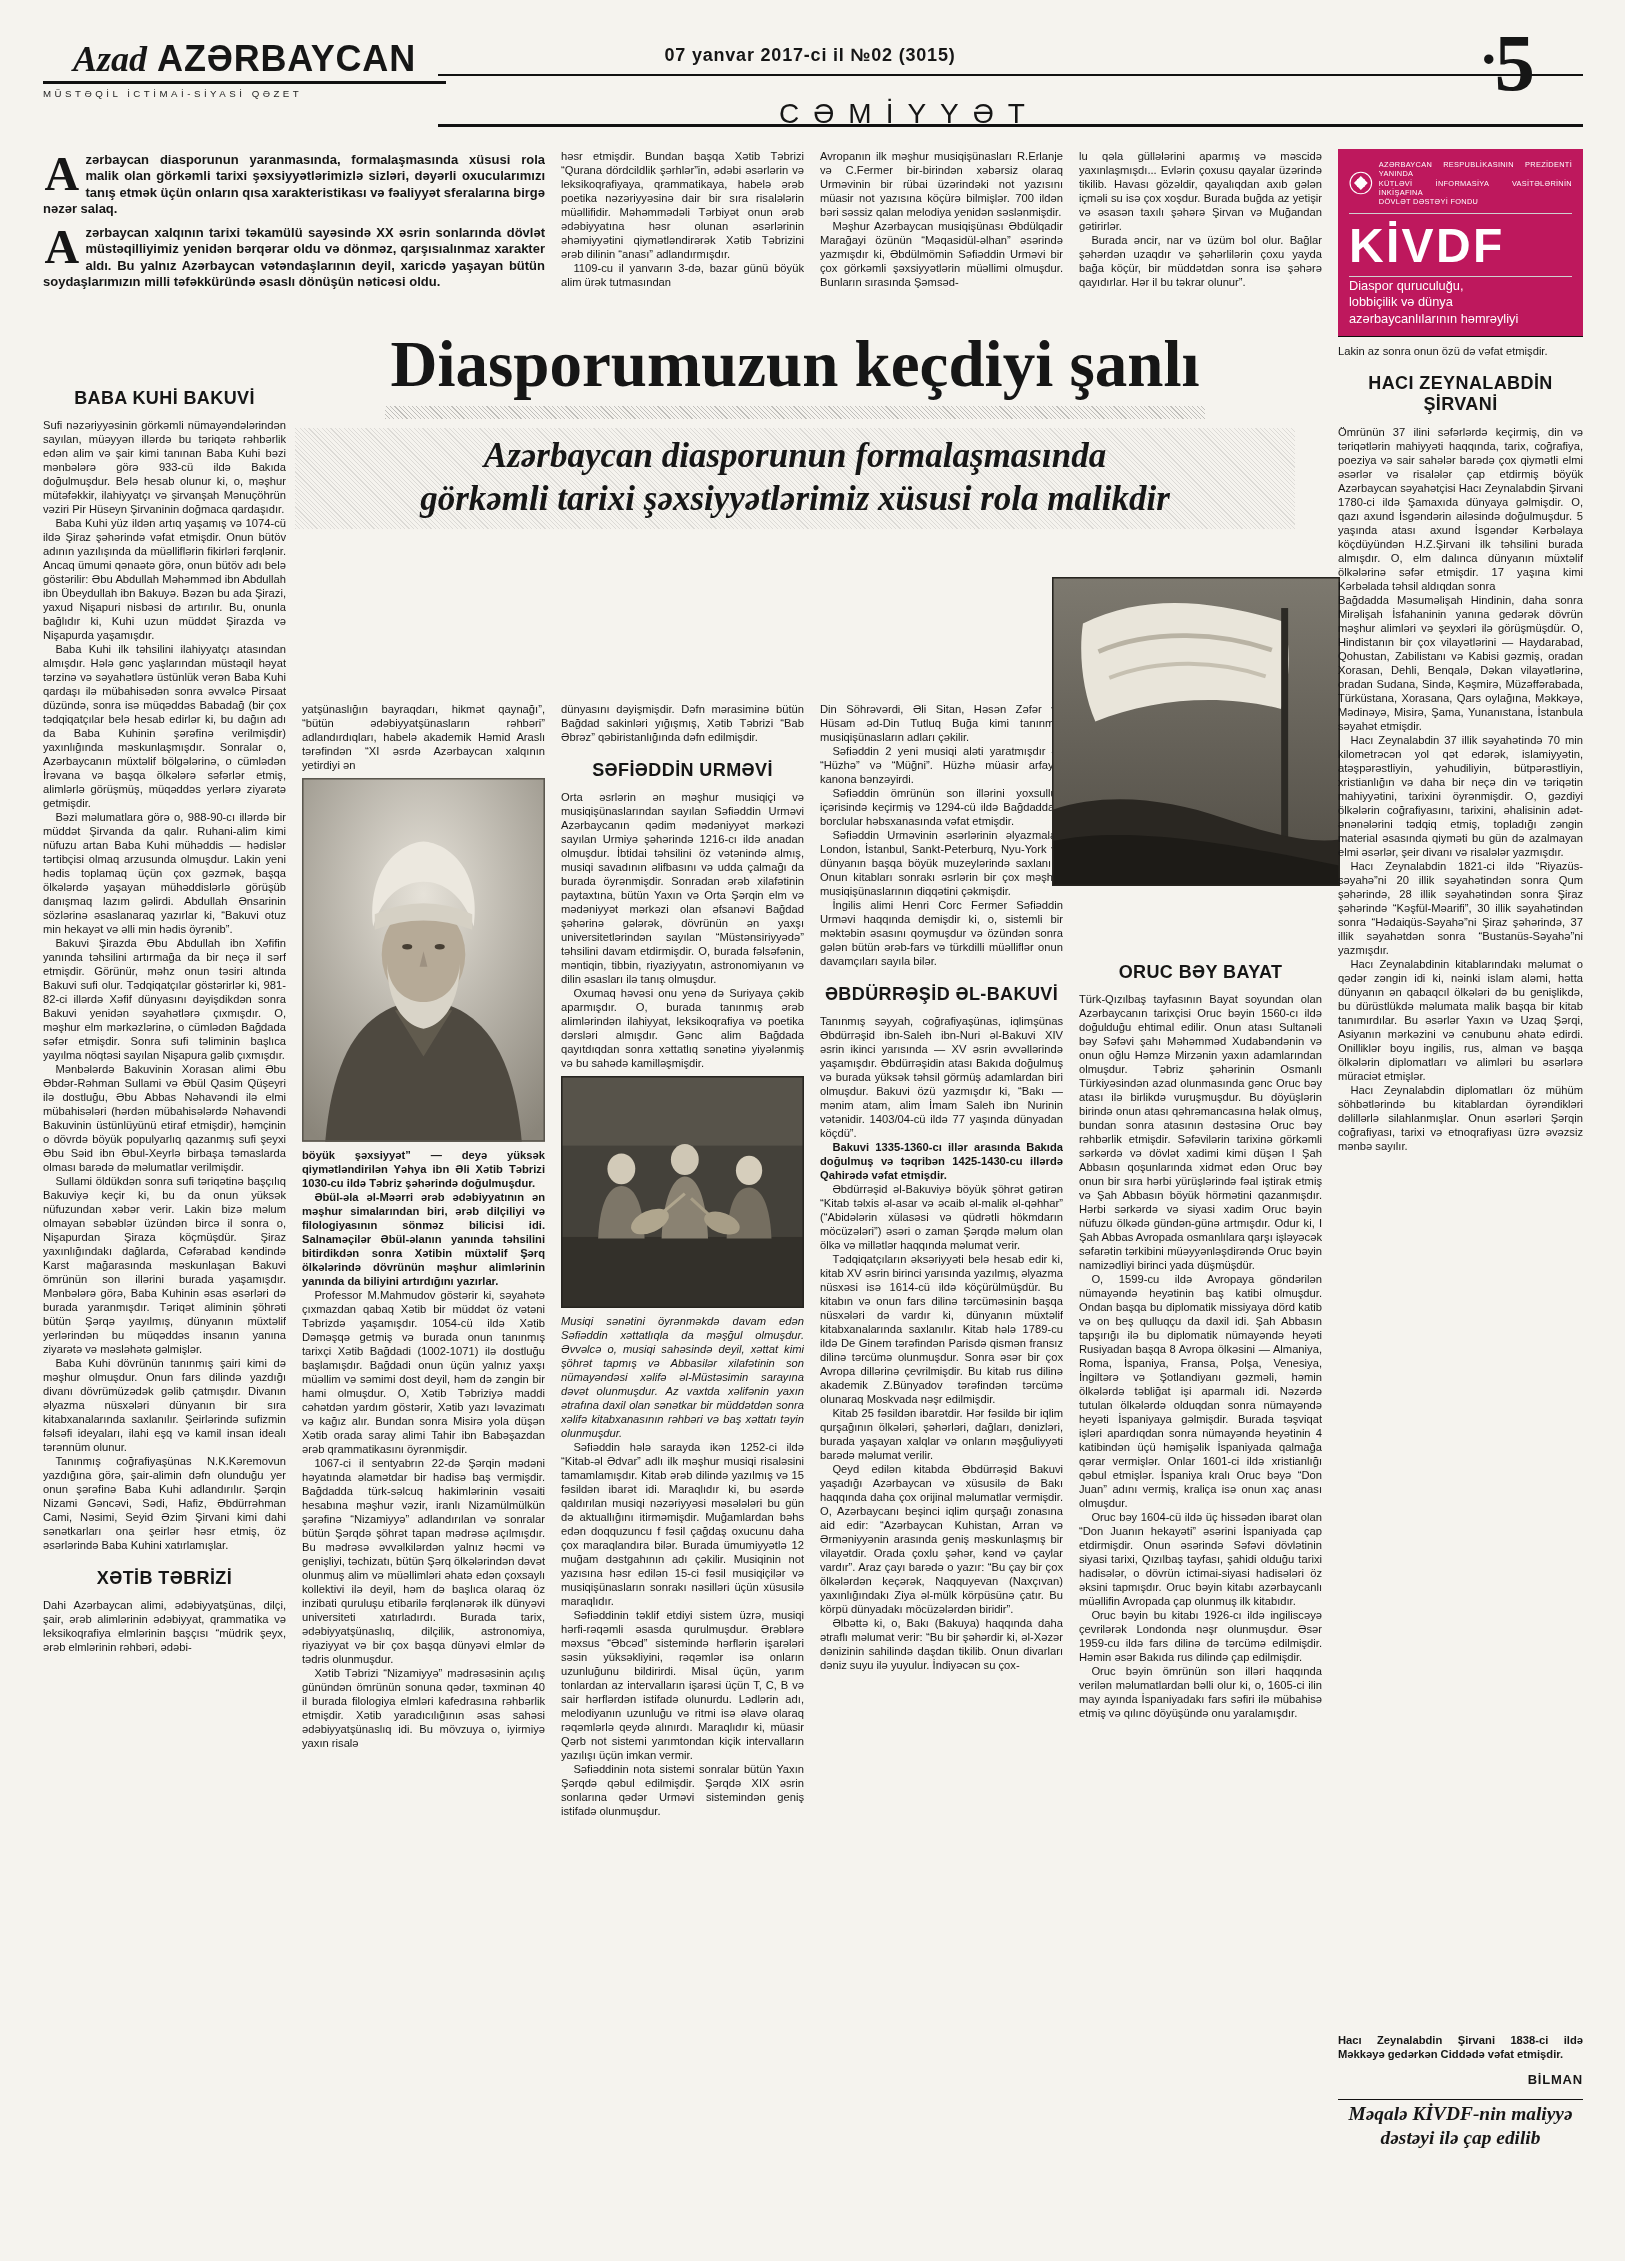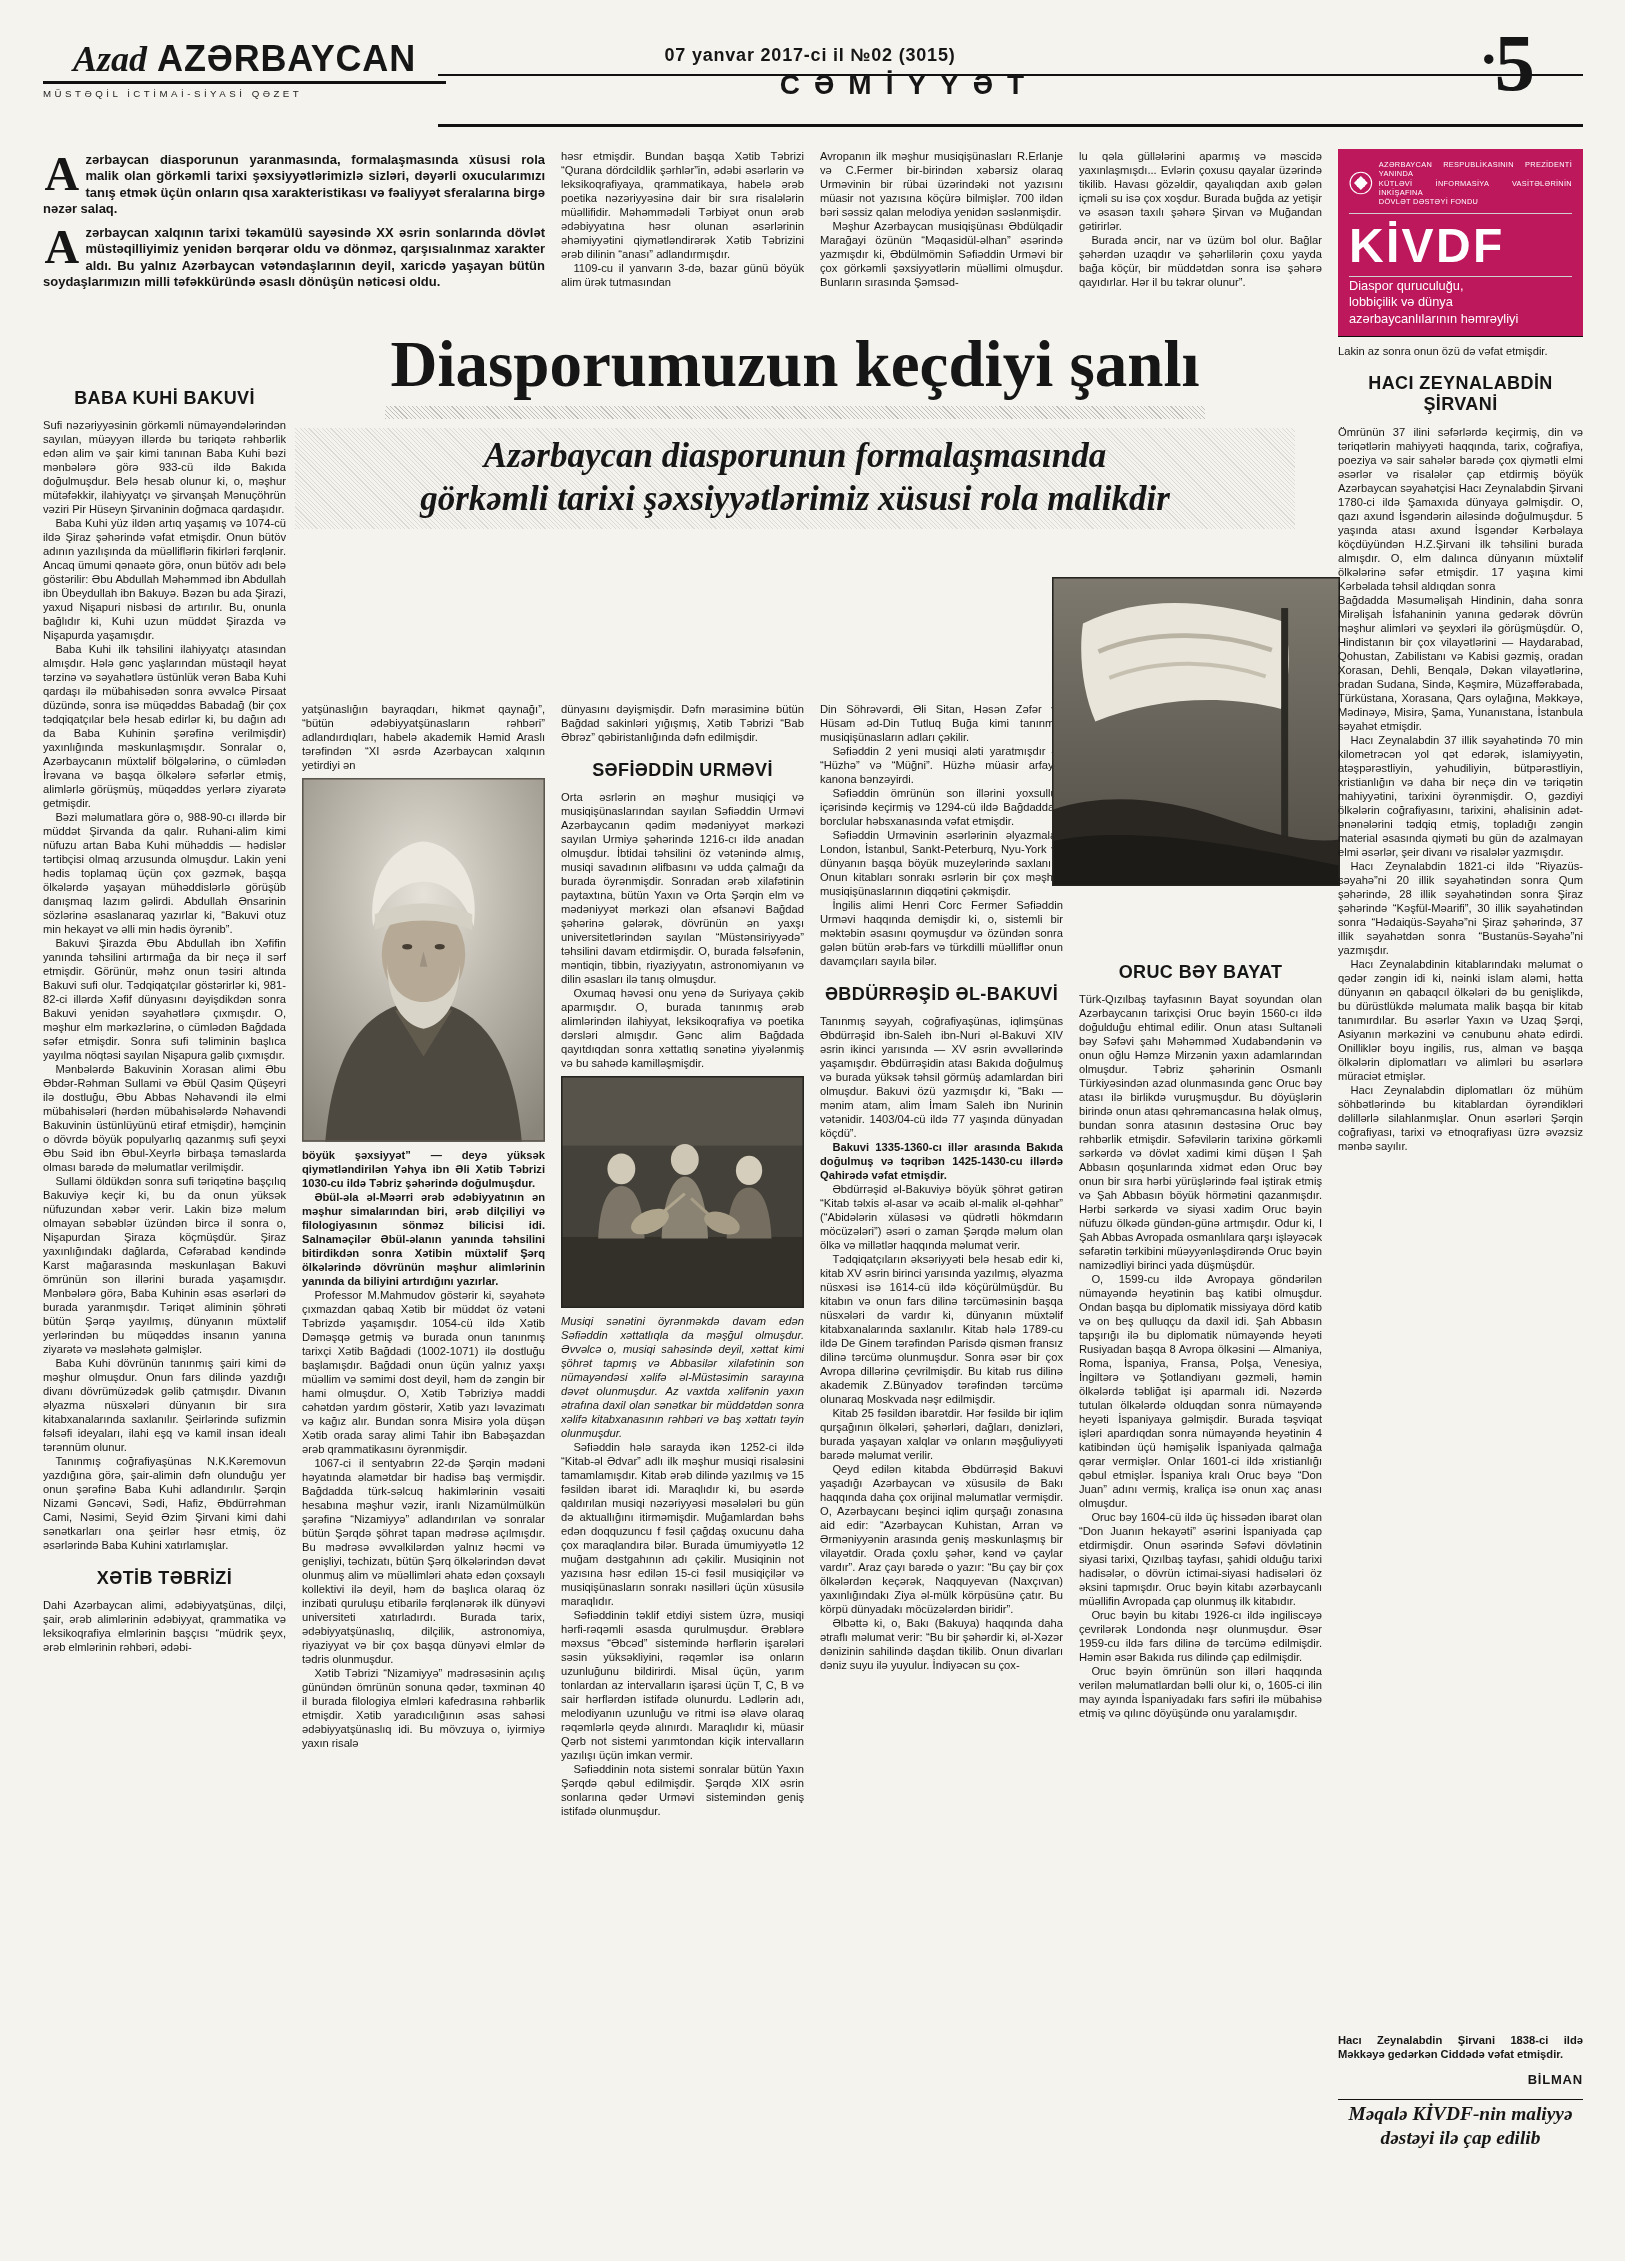--- a/index.html
+++ b/index.html
@@ -12,22 +12,22 @@
   
   .masthead { position:absolute; left:43px; top:40px; width:403px; }
   .mast-title { font-size:36px; line-height:37px; white-space:nowrap;text-align:center; }
   .mast-azad { font-family:"Liberation Serif", serif; font-style:italic; font-weight:bold; }
   .mast-az { font-weight:bold; letter-spacing:0.8px; }
   .mast-rule { height:3.1px; background:#111; margin:3.1px 0 3.9px; }
   .mast-sub { font-size:9.7px; letter-spacing:3.5px; color:#222; }
   .hdr-date { position:absolute; left:438px; top:45px; width:744px; text-align:center;
     font-weight:bold; font-size:18px; letter-spacing:0.8px; }
   .hdr-rule-a { position:absolute; left:438px; top:74px; width:1145px; height:1.6px; background:#111; }
-  .hdr-section { position:absolute; left:438px; top:69px; width:942px; text-align:center;
-    font-weight:bold; font-size:28px; letter-spacing:14px; }
+  .hdr-section { position:absolute; left:438px; top:98px; width:942px; text-align:center;
+    font-weight:normal; font-size:28px; letter-spacing:14px; }
   .hdr-rule-b { position:absolute; left:438px; top:124px; width:1145px; height:3.1px; background:#111; }
   .hdr-page { position:absolute; left:1483px; top:17px; white-space:nowrap; }
   .hdr-page .bullet { font-size:33px; font-weight:bold; vertical-align:20px; }
   .hdr-page .num { font-size:81px; font-weight:bold; font-family:"Liberation Serif", serif; }
   
   #intro { position:absolute; left:43px; top:152px; width:502px; height:233px; overflow:hidden;
     font-weight:bold; font-size:13px; line-height:16.3px; text-align:justify; }
   #intro p { margin:0 0 7.8px; }
   #intro p.drop::first-letter { float:left; font-family:"Liberation Serif", serif;
     font-weight:bold; font-size:48px; line-height:39px; padding:2.3px 6.2px 0 1.6px; }

